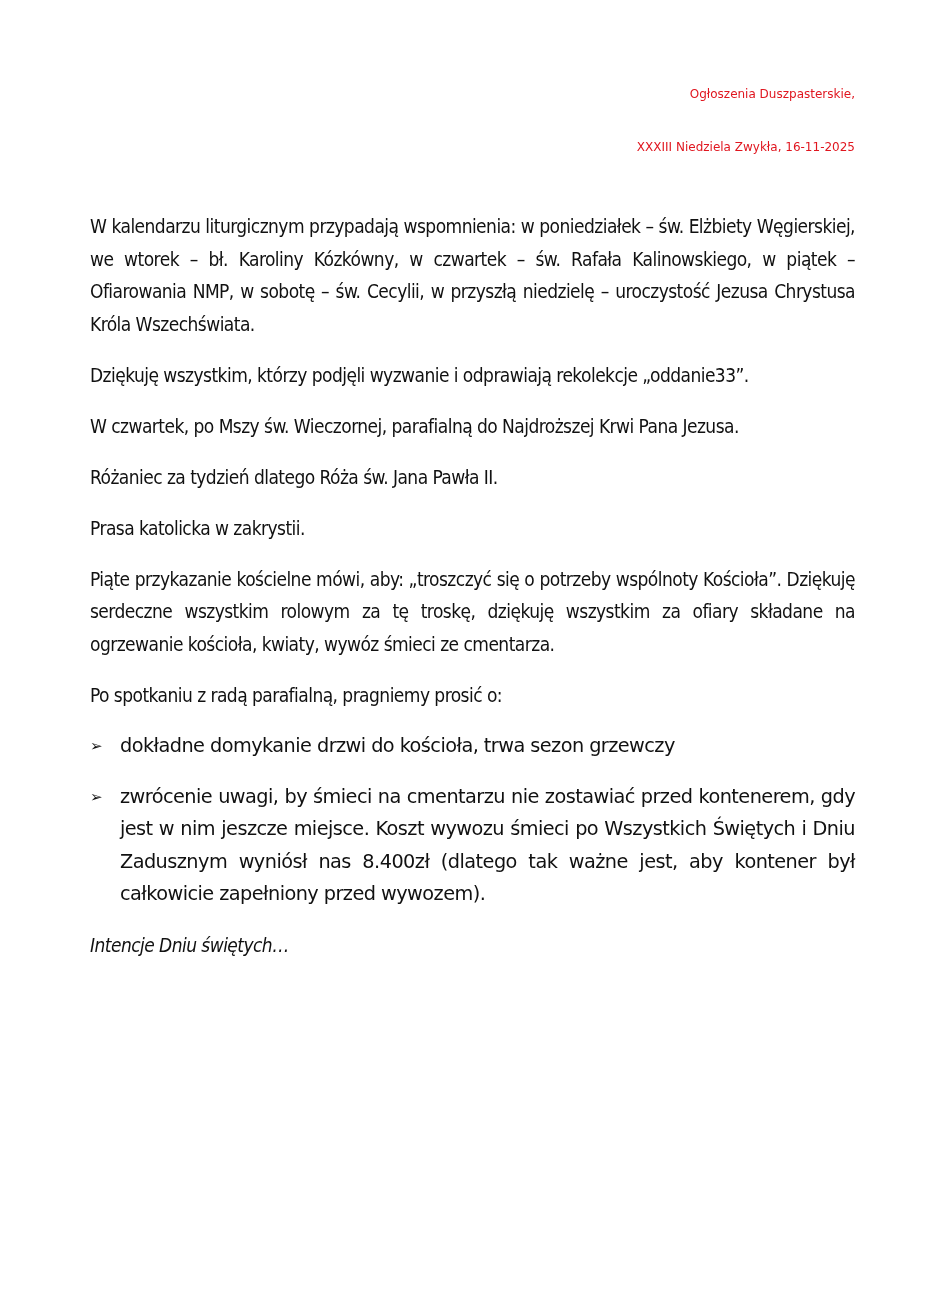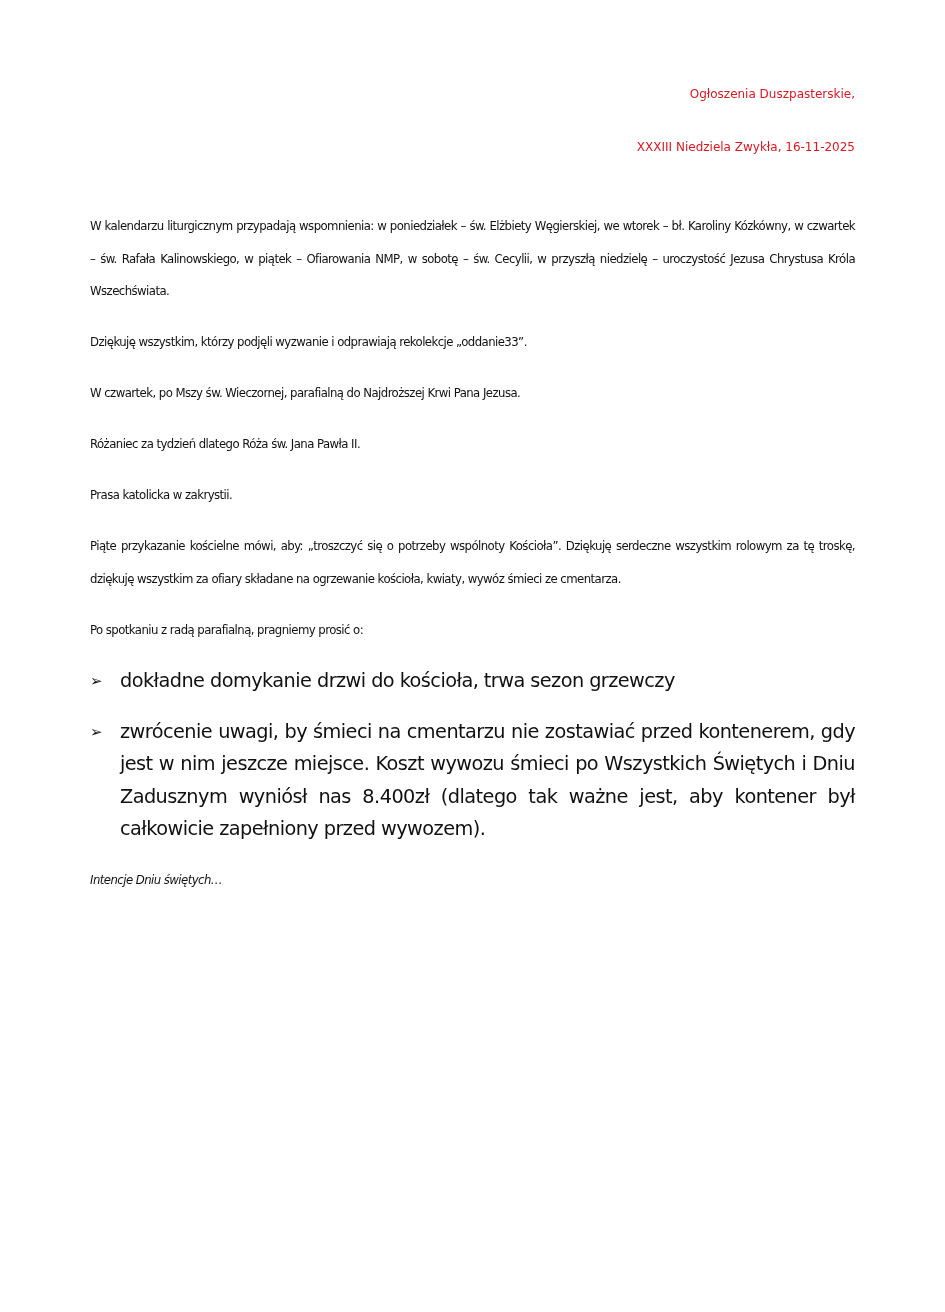--- a/index.html
+++ b/index.html
@@ -3,21 +3,21 @@
 <meta charset="utf-8">
 <style>
   html, body { margin: 0; padding: 0; background: #ffffff; }
   body { width: 945px; height: 1312px; position: relative; overflow: hidden;
          font-family: "DejaVu Sans", sans-serif; color: #111; }
   .page { position: absolute; left: 90px; top: 0; width: 765px; }
   .title { color: #e0161f; text-align: right; font-size: 12px; line-height: 24px; margin: 0; }
   .t1 { position: absolute; top: 82px; left: 0; width: 765px; }
   .t2 { position: absolute; top: 135px; left: 0; width: 765px; }
   .body { position: absolute; top: 210px; left: 0; width: 765px; }
-  .p { font-size: 13px; line-height: 32.5px; margin: 0 0 18.5px 0; text-align: justify;
+  .p { font-size: 19px; line-height: 32.5px; margin: 0 0 18.5px 0; text-align: justify;
        font-stretch: condensed; letter-spacing: -0.55px; }
   .bullets { list-style: none; margin: 0; padding: 0; }
   .bullet { position: relative; padding-left: 30px; font-size: 19.3px; line-height: 32.5px;
             margin: 0 0 18.5px 0; text-align: justify; letter-spacing: -0.55px; }
   .arrow { position: absolute; left: 0; top: 0; font-size: 15px; }
   .italic { font-style: italic; }
 </style>
 </head>
 <body>
 

